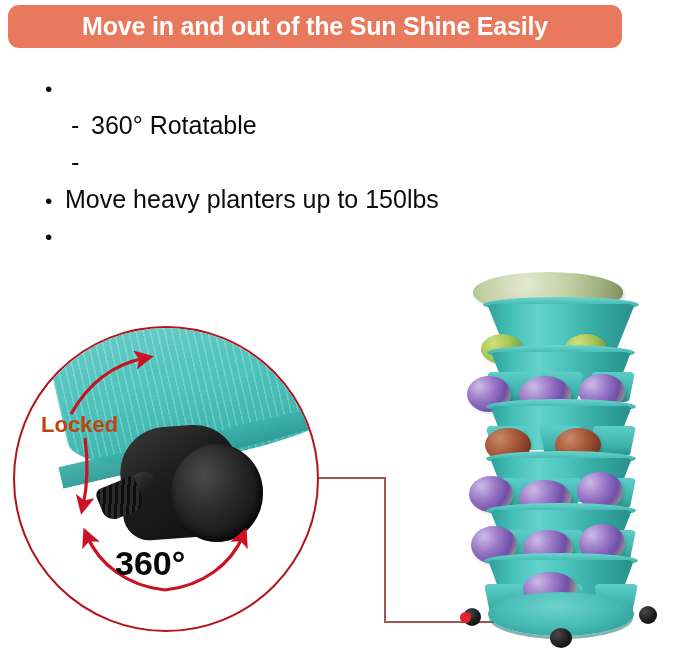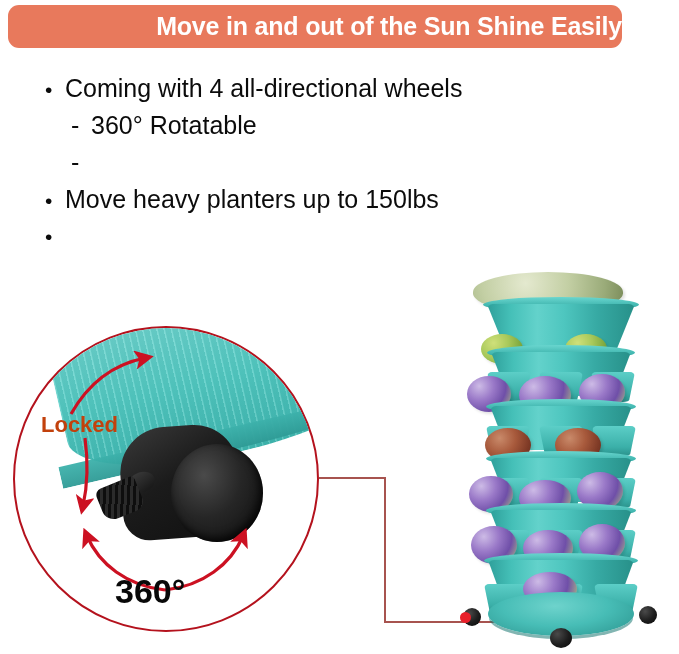--- a/index.html
+++ b/index.html
@@ -21,21 +21,21 @@
     position: absolute;
     left: 8px;
     top: 5px;
     width: 614px;
     height: 43px;
     box-sizing: border-box;
     background: #e8795c;
     border-radius: 11px;
     display: flex;
     align-items: center;
-    justify-content: flex-end;
+    justify-content: center;
   }
   #header-title {
     color: #ffffff;
     font-size: 25px;
     font-weight: bold;
     letter-spacing: -0.2px;
     white-space: nowrap;
     line-height: 1;
   }
 
@@ -184,21 +184,20 @@
   }
   #degrees-label {
     position: absolute;
     left: 100px;
     top: 218px;
     font-size: 34px;
     font-weight: bold;
     color: #080808;
     line-height: 1;
     white-space: nowrap;
-    margin-top: 28px;
   }
   .callout-arrows {
     position: absolute;
     inset: 0;
     pointer-events: none;
   }
 
   
   #connector-line {
     position: absolute;
@@ -330,21 +329,20 @@
 <body>
 
 <div id="header-banner">
   <span id="header-title">Move in and out of the Sun Shine Easily</span>
 </div>
 
 <div id="feature-list">
 
   <div class="feature-row">
     <span class="marker">•</span>
-    <span class="feature-text">Coming with 4 all-directional wheels</span>
   </div>
 
   <div class="feature-row sub">
     <span class="marker">-</span>
     <span class="feature-text">360° Rotatable</span>
   </div>
 
   <div class="feature-row sub">
     <span class="marker">-</span>
   </div>

